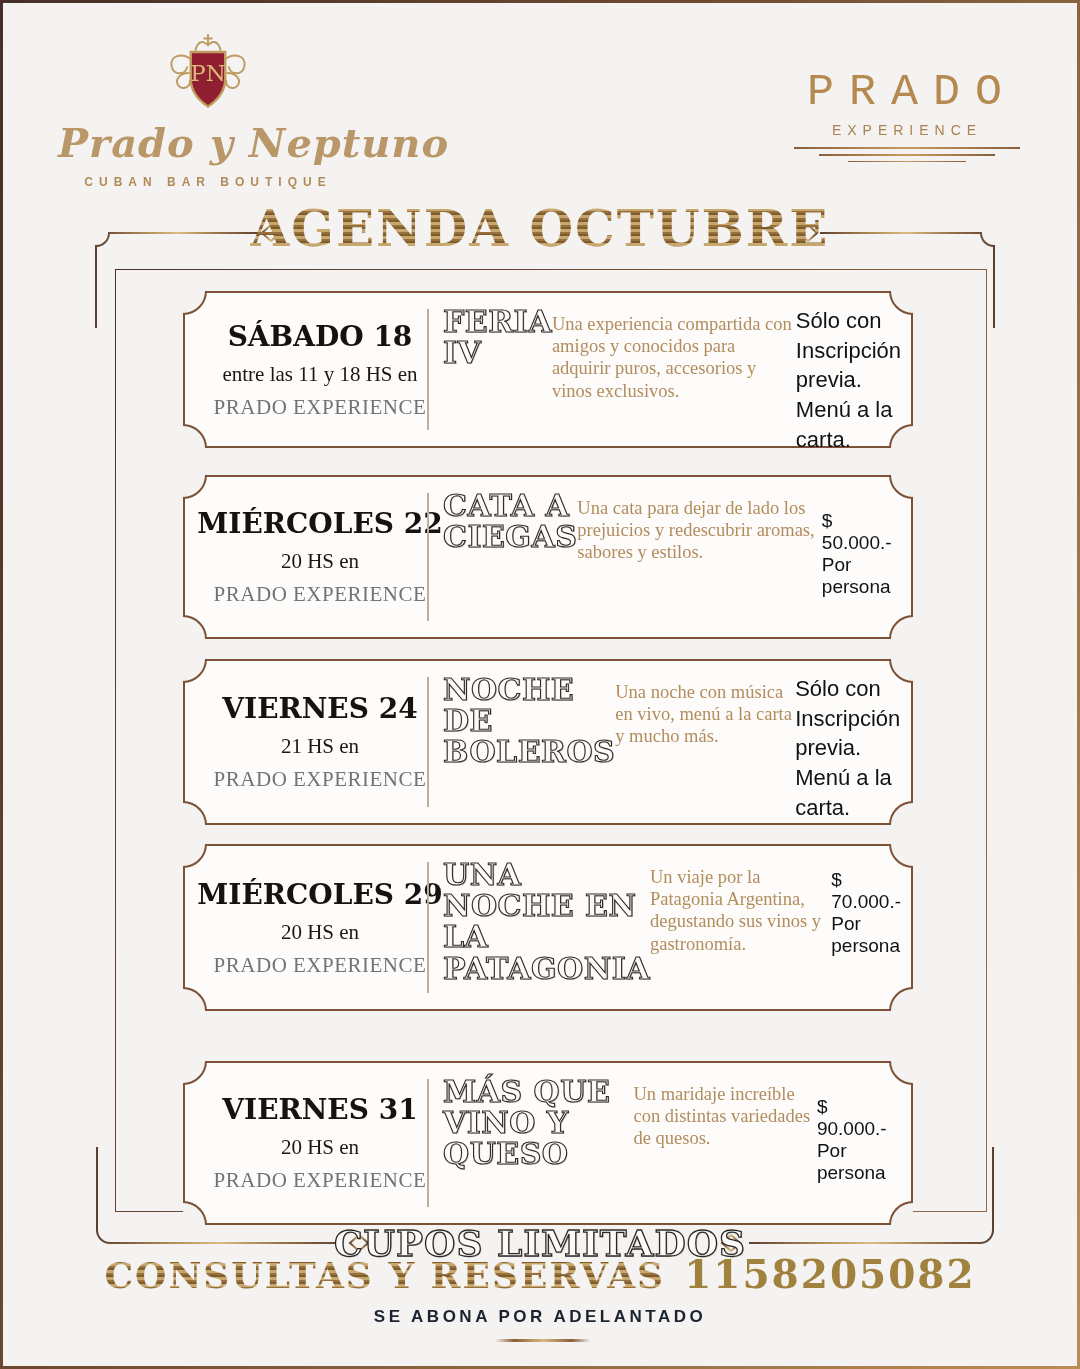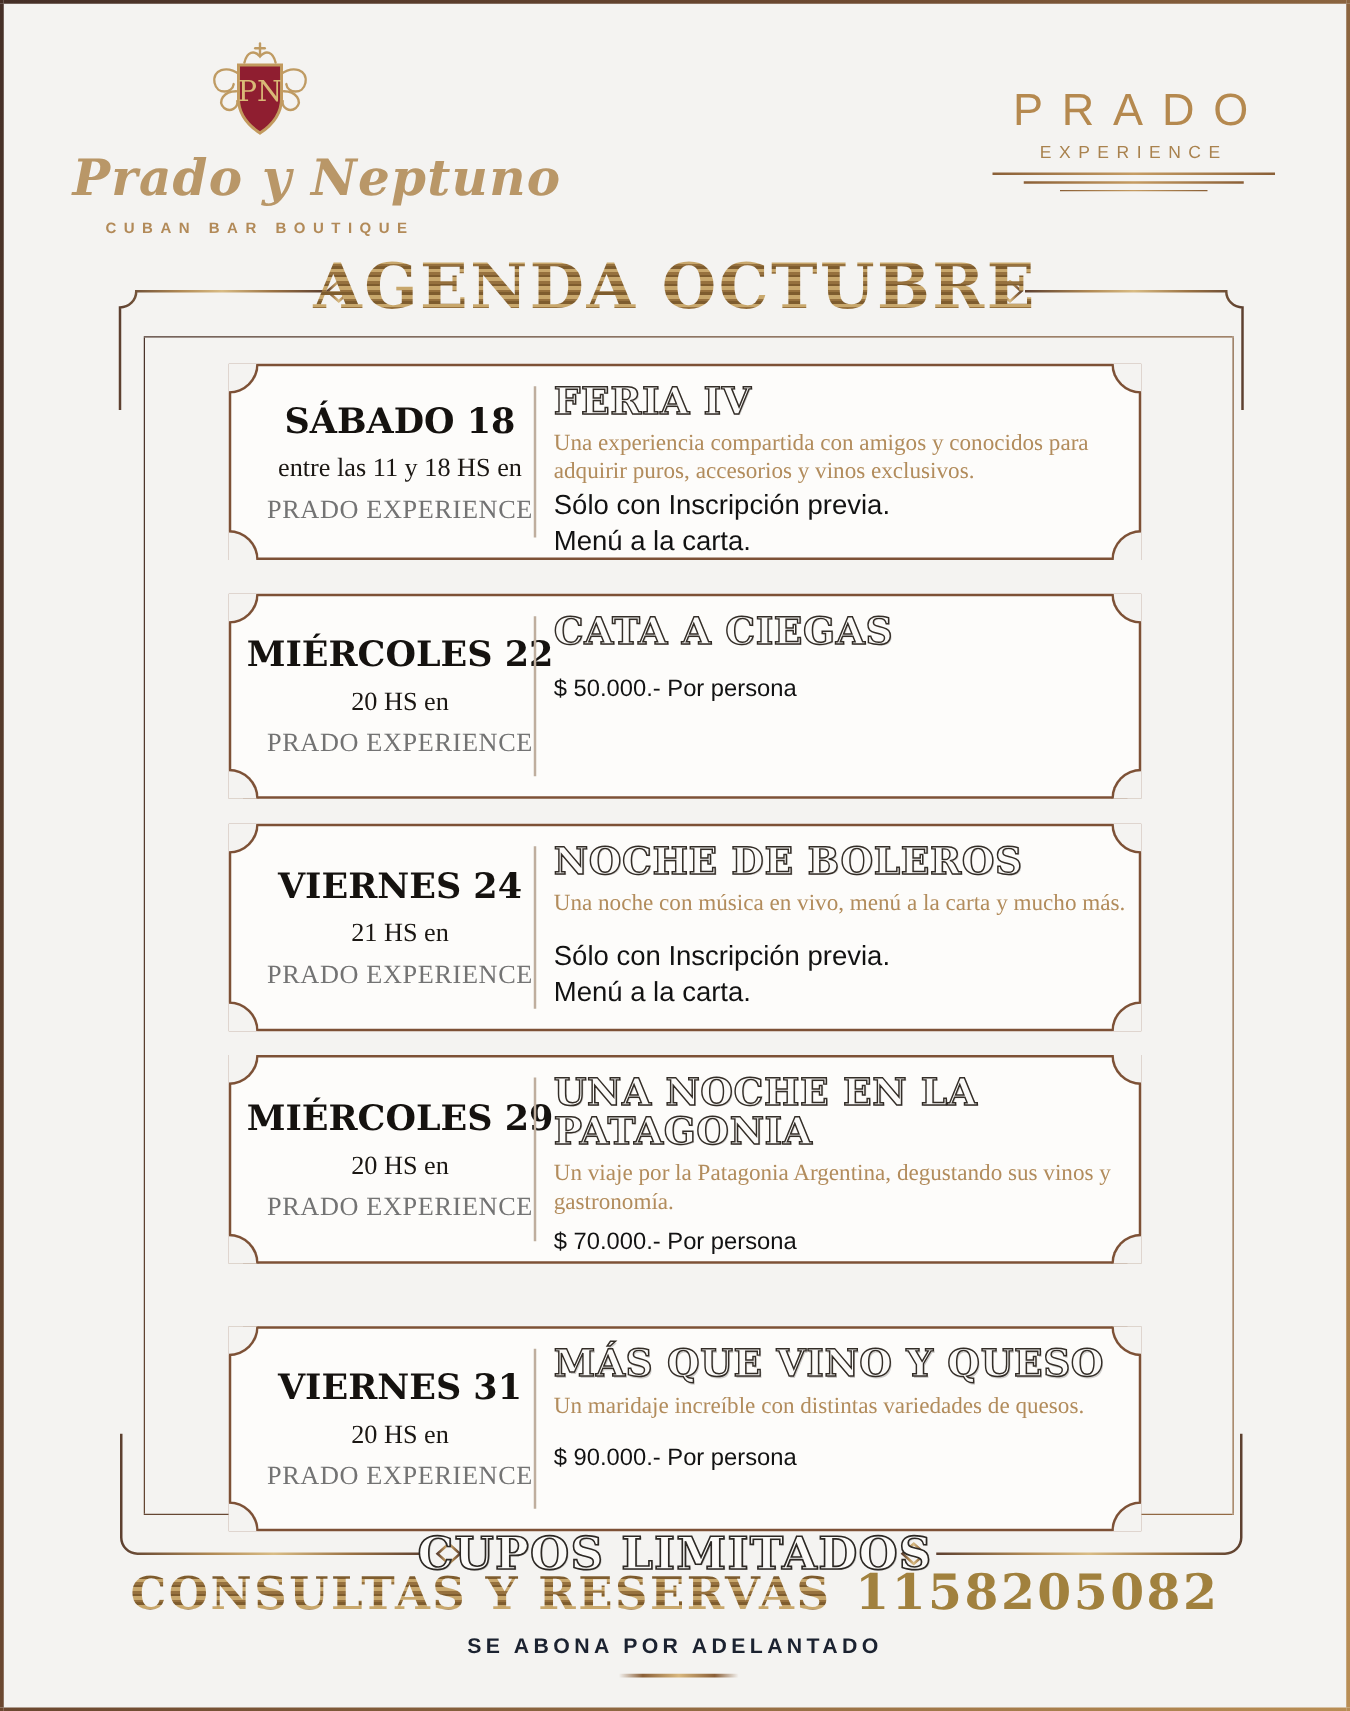--- a/index.html
+++ b/index.html
@@ -12,21 +12,21 @@
   
   .brand-left{position:absolute;left:55px;top:26px;width:300px;text-align:center;}
   .shield{display:block;margin:0 auto;}
   .brand-script{
     margin-top:2px;font-family:"DejaVu Serif",serif;font-style:italic;font-weight:600;
     font-size:40px;letter-spacing:1px;color:#b99768;white-space:nowrap;
   }
   .brand-tagline{margin-top:9px;font-family:"Liberation Sans",sans-serif;font-size:12px;
     font-weight:700;letter-spacing:6px;color:#b28a58;}
   .brand-right{position:absolute;left:778px;top:64px;width:252px;text-align:center;}
-  .pr-title{font-family:Liberation Sans, sans-serif;font-weight:500;font-size:36px;
+  .pr-title{font-family:Liberation Mono, monospace;font-weight:500;font-size:45px;
     letter-spacing:15px;padding-left:10px;color:#b5894f;white-space:nowrap;}
   .pr-sub{margin-top:4px;font-family:"Liberation Sans",sans-serif;font-size:14px;
     letter-spacing:6px;color:#a9824e;}
   .pr-lines span{display:block;margin:5px auto 0;background:linear-gradient(90deg,#8a5f37,#c59c63,#8a5f37);}
   .pr-lines .l1{width:226px;height:2px;margin-top:9px;}
   .pr-lines .l2{width:176px;height:1.5px;}
   .pr-lines .l3{width:118px;height:1.5px;}
   
   .gold-striped{color:#a8834d;}
   @supports ((-webkit-background-clip:text)){
@@ -55,21 +55,21 @@
   .card .tr{top:-2px;right:-2px;border-left-width:2px;border-bottom-width:2px;border-bottom-left-radius:100%;}
   .card .bl{bottom:-2px;left:-2px;border-right-width:2px;border-top-width:2px;border-top-right-radius:100%;}
   .card .br{bottom:-2px;right:-2px;border-left-width:2px;border-top-width:2px;border-top-left-radius:100%;}
   .card-left{position:absolute;left:0;top:0;bottom:0;width:270px;display:flex;flex-direction:column;
     align-items:center;justify-content:center;text-align:center;}
   .day{font-family:"DejaVu Serif",serif;font-weight:600;font-size:28px;color:#15120f;white-space:nowrap;}
   .time{margin-top:9px;font-family:"Liberation Serif",serif;font-weight:500;font-size:21px;color:#1b1713;white-space:nowrap;}
   .venue{margin-top:8px;font-family:"Liberation Serif",serif;font-weight:500;font-size:21px;
     letter-spacing:.5px;color:#737373;white-space:nowrap;}
   .card-sep{position:absolute;left:242px;top:16px;bottom:16px;width:1.5px;background:#bfae9e;}
-  .card-right{position:absolute;left:258px;right:10px;top:13px;bottom:12px;display:flex;flex-direction:column;align-items:flex-start;}
+  .card-right{position:absolute;left:258px;right:10px;top:13px;bottom:12px;display:flex;flex-direction:row;align-items:flex-start;}
   .ev-title{margin:0;font-family:"DejaVu Serif",serif;font-weight:700;font-size:30px;
     letter-spacing:.5px;line-height:1.04;}
   .ev-desc{margin:7px 0 0;font-family:"Liberation Serif",serif;font-size:18.5px;line-height:1.2;color:#b28c5c;}
   .ev-notes{margin-top:auto;margin-bottom:2px;font-family:"Liberation Sans",sans-serif;
     font-size:22px;line-height:1.35;color:#121212;}
   .ev-price{margin-top:20px;font-family:"Liberation Sans",sans-serif;font-size:19px;color:#121212;}
   
   .cupos{position:absolute;top:1218px;left:0;width:100%;margin:0;text-align:center;
     font-size:36px;font-weight:700;letter-spacing:1px;line-height:44px;white-space:nowrap;}
   .cupos-engraved{color:#2d2824;}
@@ -167,20 +167,21 @@
       <i class="c bl"></i>
       <i class="c br"></i>
     <div class="card-left">
       <div class="day">MIÉRCOLES 22</div>
       <div class="time">20 HS en</div>
       <div class="venue">PRADO EXPERIENCE</div>
     </div>
     <div class="card-sep"></div>
     <div class="card-right">
       <h2 class="ev-title engraved">CATA A CIEGAS</h2>
+      <p class="ev-desc">Una cata para dejar de lado los prejuicios y redescubrir aromas, sabores y estilos.</p>
       <p class="ev-price">$ 50.000.- Por persona</p>
     </div>
   </article>
 
   <article class="card" style="top:656px;height:166px;">
     <i class="c tl"></i>
       <i class="c tr"></i>
       <i class="c bl"></i>
       <i class="c br"></i>
     <div class="card-left">

